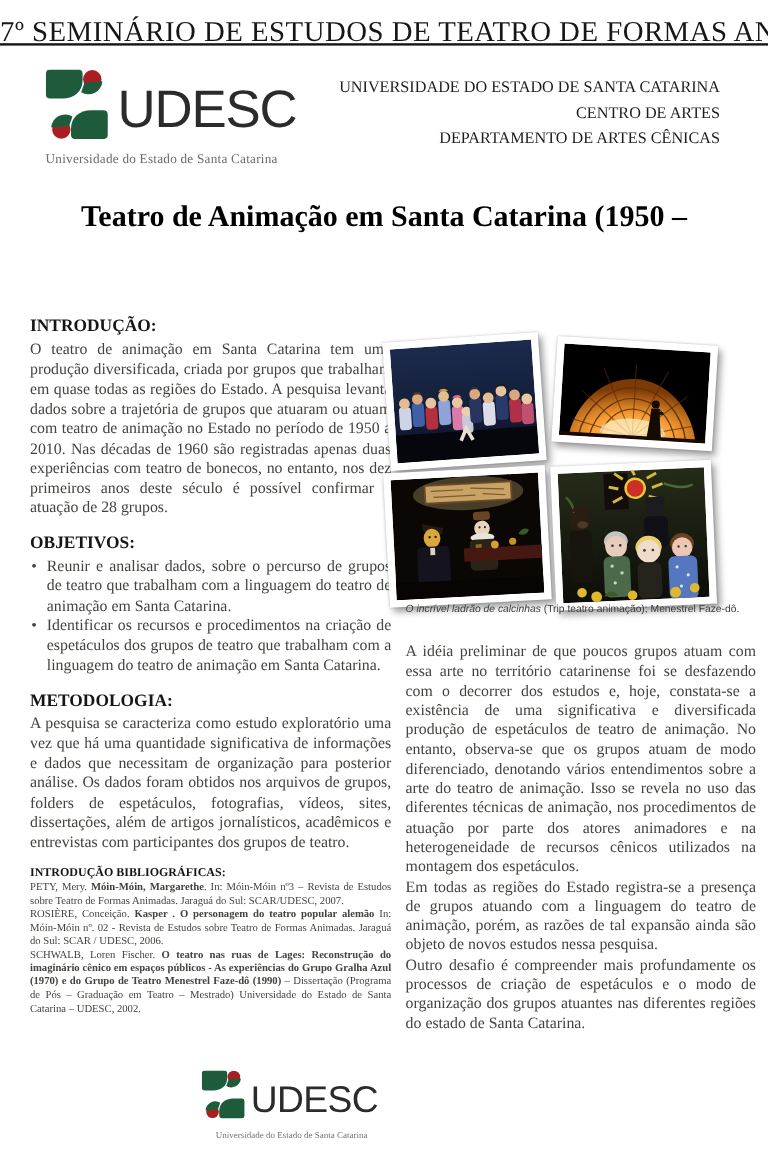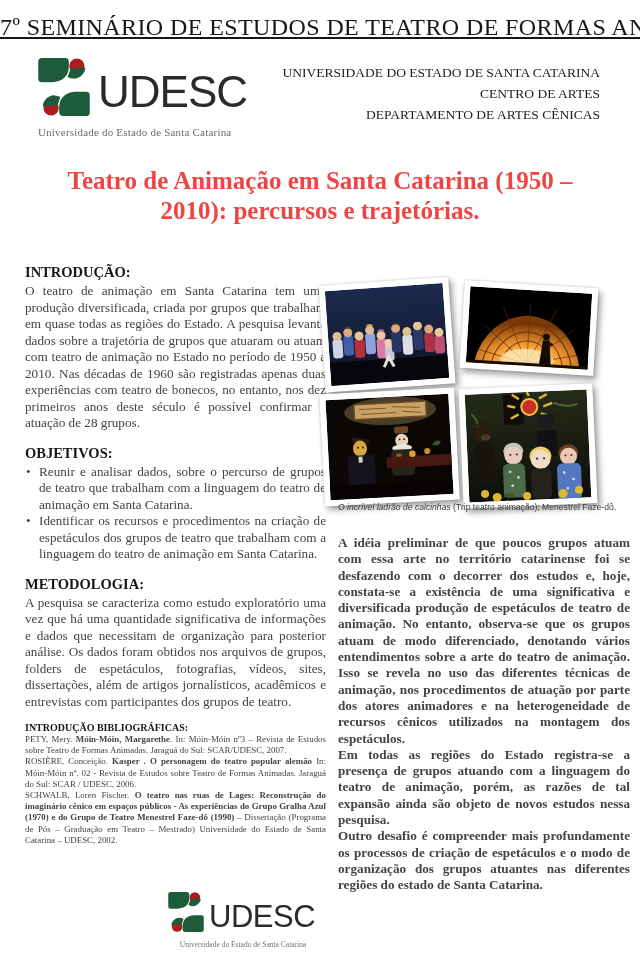--- a/index.html
+++ b/index.html
@@ -23,21 +23,21 @@
   .logo-tagline{
     margin-top:6px;font-size:11px;color:#6e6c68;letter-spacing:.2px;white-space:nowrap;
   }
   .institution{
     position:absolute;top:62px;right:40px;text-align:right;
     font-size:13.5px;line-height:21px;color:#1c1c1c;
   }
   
   .main-title{
     position:absolute;top:166px;left:0;width:100%;text-align:center;
-    font-weight:bold;font-size:25px;line-height:30px;color:#ef4444;margin:0;
+    font-weight:bold;font-size:25px;line-height:30px;color:#000000;margin:0;
   }
   .authors{
     position:absolute;top:228px;left:0;width:100%;text-align:center;
     font-size:19px;color:#222;
   }
   
   .left-col{position:absolute;left:25px;top:264px;width:301px;}
   .section-heading{font-size:14.5px;font-weight:bold;color:#161616;margin:0 0 2px 0;}
   .mt{margin-top:13px;}
   .body-text{margin:0;font-size:13.2px;line-height:16.5px;text-align:justify;color:#45433f;}
@@ -56,21 +56,21 @@
   .photo-2{left:462px;top:284px;transform:rotate(3.5deg);}
   .photo-3{left:322px;top:391px;transform:rotate(-3deg);}
   .photo-4{left:461px;top:386px;transform:rotate(-2.5deg);}
   .photo-caption{
     position:absolute;left:338px;top:502px;width:292px;
     font-family:"Liberation Sans","DejaVu Sans",sans-serif;
     font-size:8.6px;line-height:11px;color:#3c3c3c;
   }
   
   .finals{position:absolute;left:338px;top:535px;width:292px;}
-  .finals .body-text{line-height:16.3px;font-weight:bold;}
+  .finals .body-text{line-height:16.3px;}
   
   .footer-logo{position:absolute;left:168px;top:892px;width:150px;}
   .footer-row{display:flex;align-items:flex-start;gap:5px;}
   .footer-wordmark{
     font-family:"Liberation Sans","DejaVu Sans",sans-serif;font-weight:400;
     font-size:31px;line-height:1;color:#2b2b2b;letter-spacing:-.5px;margin-top:9px;
   }
   .footer-tagline{margin-top:4px;font-size:7.5px;color:#76746f;text-align:center;white-space:nowrap;}
 </style>
 </head>
@@ -102,21 +102,20 @@
   </div>
 
   <div class="institution">
     <div>UNIVERSIDADE DO ESTADO DE SANTA CATARINA</div>
     <div>CENTRO DE ARTES</div>
     <div>DEPARTAMENTO DE ARTES CÊNICAS</div>
   </div>
 
   <h1 class="main-title">
       <span style="display:block">Teatro de Animação em Santa Catarina (1950 –</span>
-      <span style="display:block">2010): percursos e trajetórias.</span>
     </h1>
 
   <div class="left-col">
 
     <h2 class="section-heading">INTRODUÇÃO:</h2>
     <p class="body-text">O teatro de animação em Santa Catarina tem uma produção diversificada, criada por grupos que trabalham em quase todas as regiões do Estado. A pesquisa levanta dados sobre a trajetória de grupos que atuaram ou atuam com teatro de animação no Estado no período de 1950 a 2010. Nas décadas de 1960 são registradas apenas duas experiências com teatro de bonecos, no entanto, nos dez primeiros anos deste século é possível confirmar a atuação de 28 grupos.</p>
 
     <h2 class="section-heading mt">OBJETIVOS:</h2>
     <div class="bullet-item">
       <span class="bullet-glyph">•</span>

